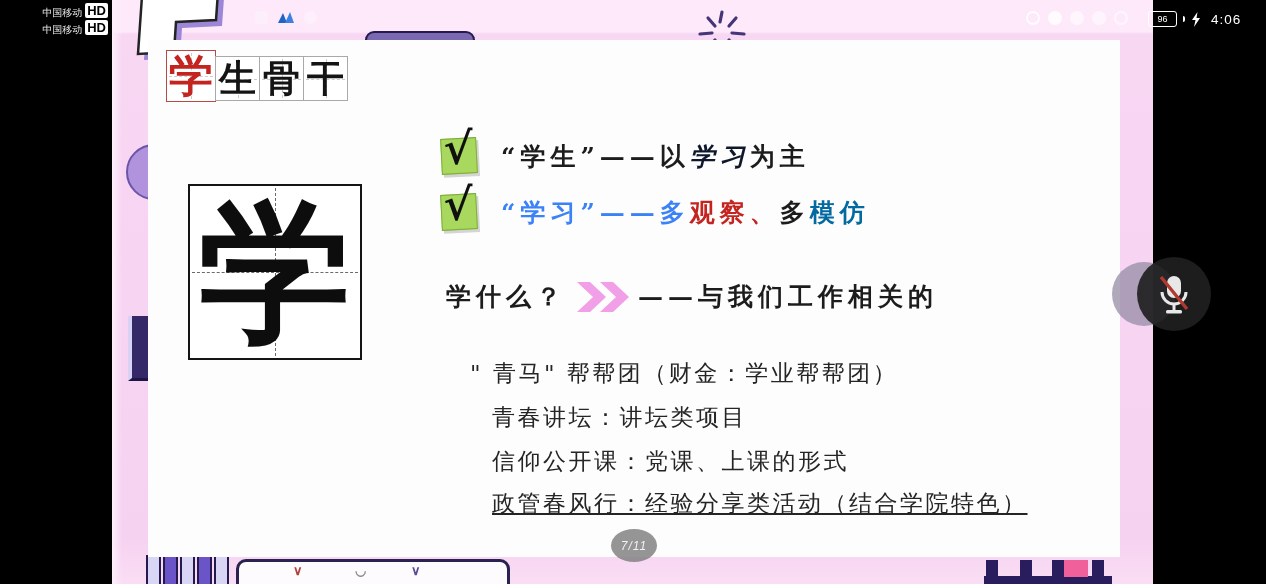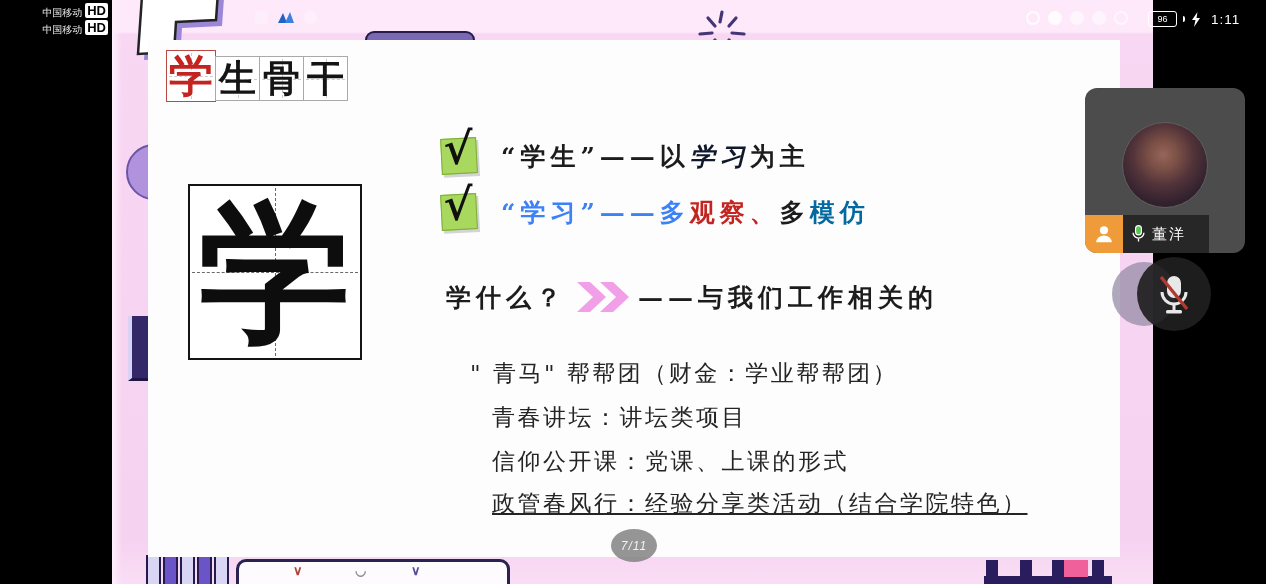--- a/index.html
+++ b/index.html
@@ -46,21 +46,21 @@
   .big-box::before{border-top:1.5px dashed #6a6a6a;}
   .big-box::after{border-left:1.5px dashed #6a6a6a;}
   .big-box span{font-size:152px;font-weight:700;color:#0d0d0d;line-height:1;}
   .bullet-row{position:absolute;display:flex;align-items:center;gap:24px;}
   .check{position:relative;width:34px;height:34px;background:#a8d85e;border:1px solid #7fae3c;
          transform:rotate(-3deg);box-shadow:2px 3px 0 rgba(90,90,90,.25);}
   .check span{position:absolute;left:2px;top:-16px;font-size:44px;font-weight:700;color:#101010;
          font-family:"DejaVu Serif",serif;transform:rotate(3deg);}
   .kai{font-family:"DejaVu Serif",serif;font-size:25px;font-weight:600;letter-spacing:5px;
        color:#1c1c1c;white-space:nowrap;}
-  .question-row{position:absolute;left:298px;top:240px;display:flex;align-items:center;gap:8px;}
+  .question-row{position:absolute;left:298px;top:240px;display:flex;gap:8px;}
   .note{position:absolute;font-family:"DejaVu Serif",serif;font-size:23px;font-weight:500;
         letter-spacing:2.5px;color:#252525;white-space:nowrap;}
   
   .page-badge{position:absolute;left:611px;top:529px;width:46px;height:33px;border-radius:50%;
         background:rgba(130,130,130,.85);z-index:4;display:flex;align-items:center;justify-content:center;
         color:#f2f2f2;font-size:12px;font-style:italic;letter-spacing:1px;}
   .tile{position:absolute;left:1085px;top:88px;width:160px;height:165px;border-radius:12px;
         background:#4c4c4c;z-index:4;overflow:hidden;}
   .avatar{position:absolute;left:37px;top:34px;width:84px;height:84px;border-radius:50%;
         background:radial-gradient(circle at 48% 38%,#96665a 0%,#7a4f45 22%,#52333a 45%,#33222e 70%,#241a26 100%);
@@ -184,37 +184,20 @@
     <div class="note" style="left:322px;top:318px;">" 青马" 帮帮团（财金：学业帮帮团）</div>
     <div class="note" style="left:344px;top:406px;">信仰公开课：党课、上课的形式</div>
     <div class="note" style="left:344px;top:362px;">青春讲坛：讲坛类项目</div>
     <div class="note" style="left:344px;top:448px;text-decoration:underline;">政管春风行：经验分享类活动（结合学院特色）</div>
   </div>
 
   <div class="page-badge">
     <span>7/11</span>
   </div>
 
-  <div class="tile">
-    <div class="avatar"></div>
-    <div class="host-badge">
-      <svg width="22" height="22" viewBox="0 0 24 24">
-        <circle cx="12" cy="8" r="4.4" fill="#fff"></circle>
-        <path d="M3.5 21 a8.5 7.5 0 0 1 17 0 Z" fill="#fff"></path>
-      </svg>
-    </div>
-    <div class="name-bar">
-      <svg width="15" height="20" viewBox="0 0 18 22">
-        <rect x="5.5" y="1" width="7" height="11" rx="3.5" fill="#57c84f" stroke="#fff" stroke-width="1.4"></rect>
-        <path d="M2.5 9.5 a6.5 6.5 0 0 0 13 0" fill="none" stroke="#fff" stroke-width="1.6"></path>
-        <line x1="9" y1="16.5" x2="9" y2="20" stroke="#fff" stroke-width="1.6"></line>
-      </svg>
-      <span class="nm">董洋</span>
-    </div>
-  </div>
 
   <div class="mute-ghost"></div>
   <div class="mute-btn">
     <svg width="36" height="44" viewBox="0 0 36 44">
       <rect x="11" y="4" width="14" height="22" rx="7" fill="#e8e8e8"></rect>
       <path d="M6 20 a12 12 0 0 0 24 0" fill="none" stroke="#e8e8e8" stroke-width="3"></path>
       <line x1="18" y1="33" x2="18" y2="38" stroke="#e8e8e8" stroke-width="3"></line>
       <rect x="10" y="38" width="16" height="3.5" rx="1.5" fill="#e8e8e8"></rect>
       <line x1="5" y1="5" x2="31" y2="37" stroke="#b03a30" stroke-width="3.4"></line>
     </svg>
@@ -247,16 +230,16 @@
   </div>
 
   <div class="batt-area">
     <div class="batt">
       <span>96</span>
     </div>
     <span class="batt-tip"></span>
     <svg width="10" height="15" viewBox="0 0 10 15">
       <path d="M6.5 0 L1 8 L4.5 8 L3 15 L9 6 L5.5 6 Z" fill="#fff"></path>
     </svg>
-    <span class="time">1:11</span>
+    <span class="time">4:06</span>
   </div>
 
 </div>
 
 </body></html>

